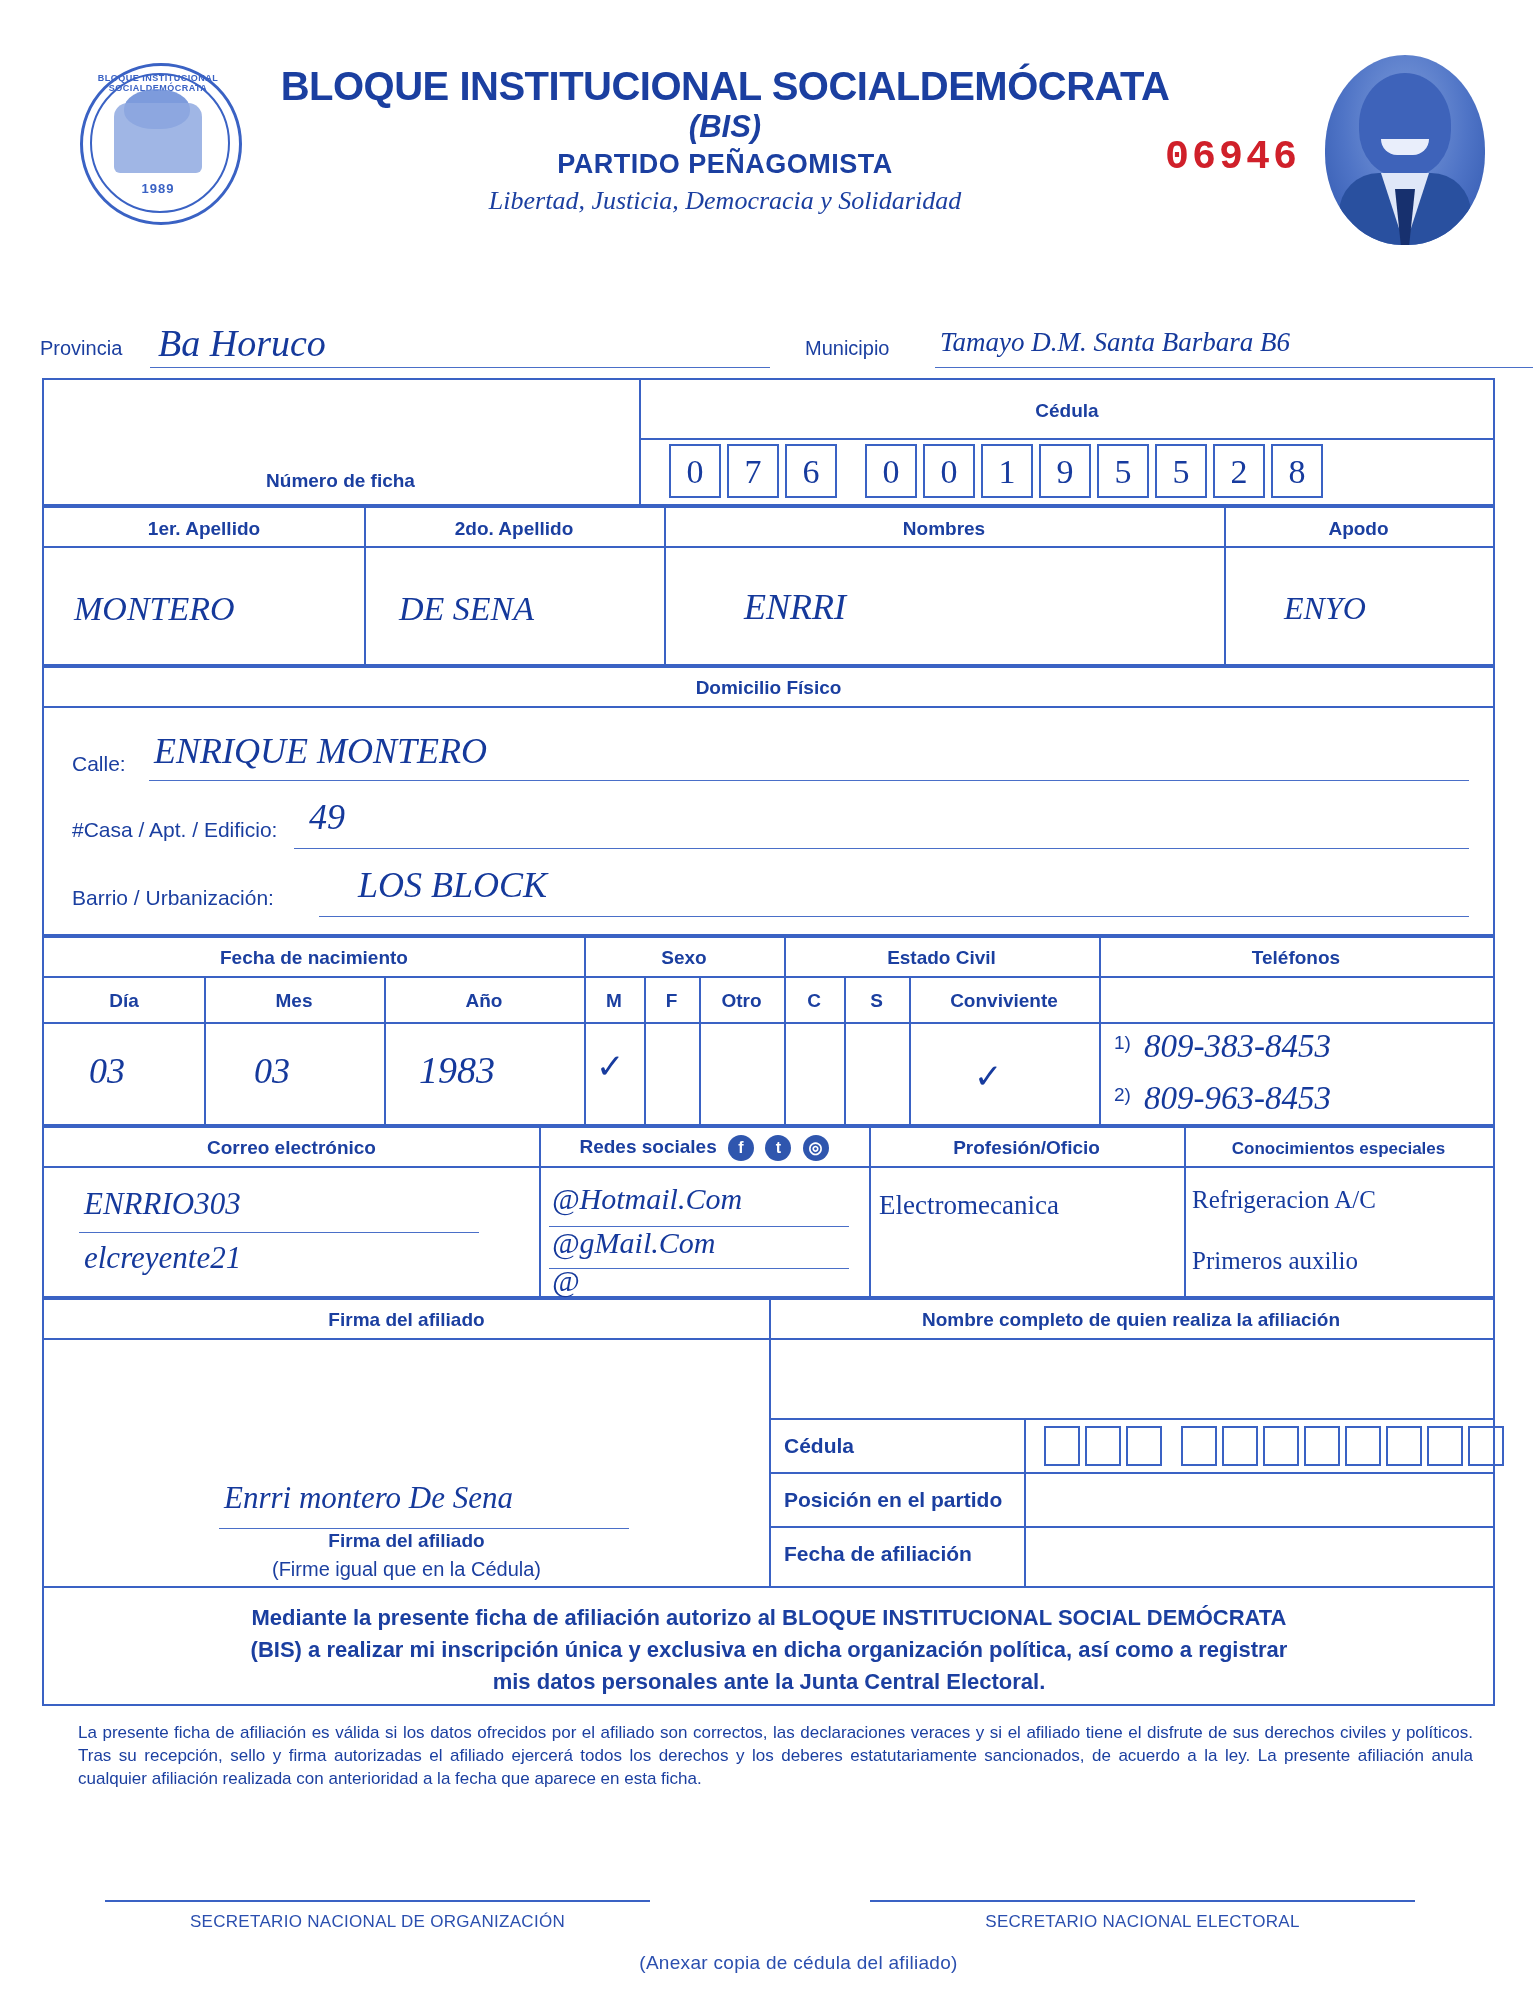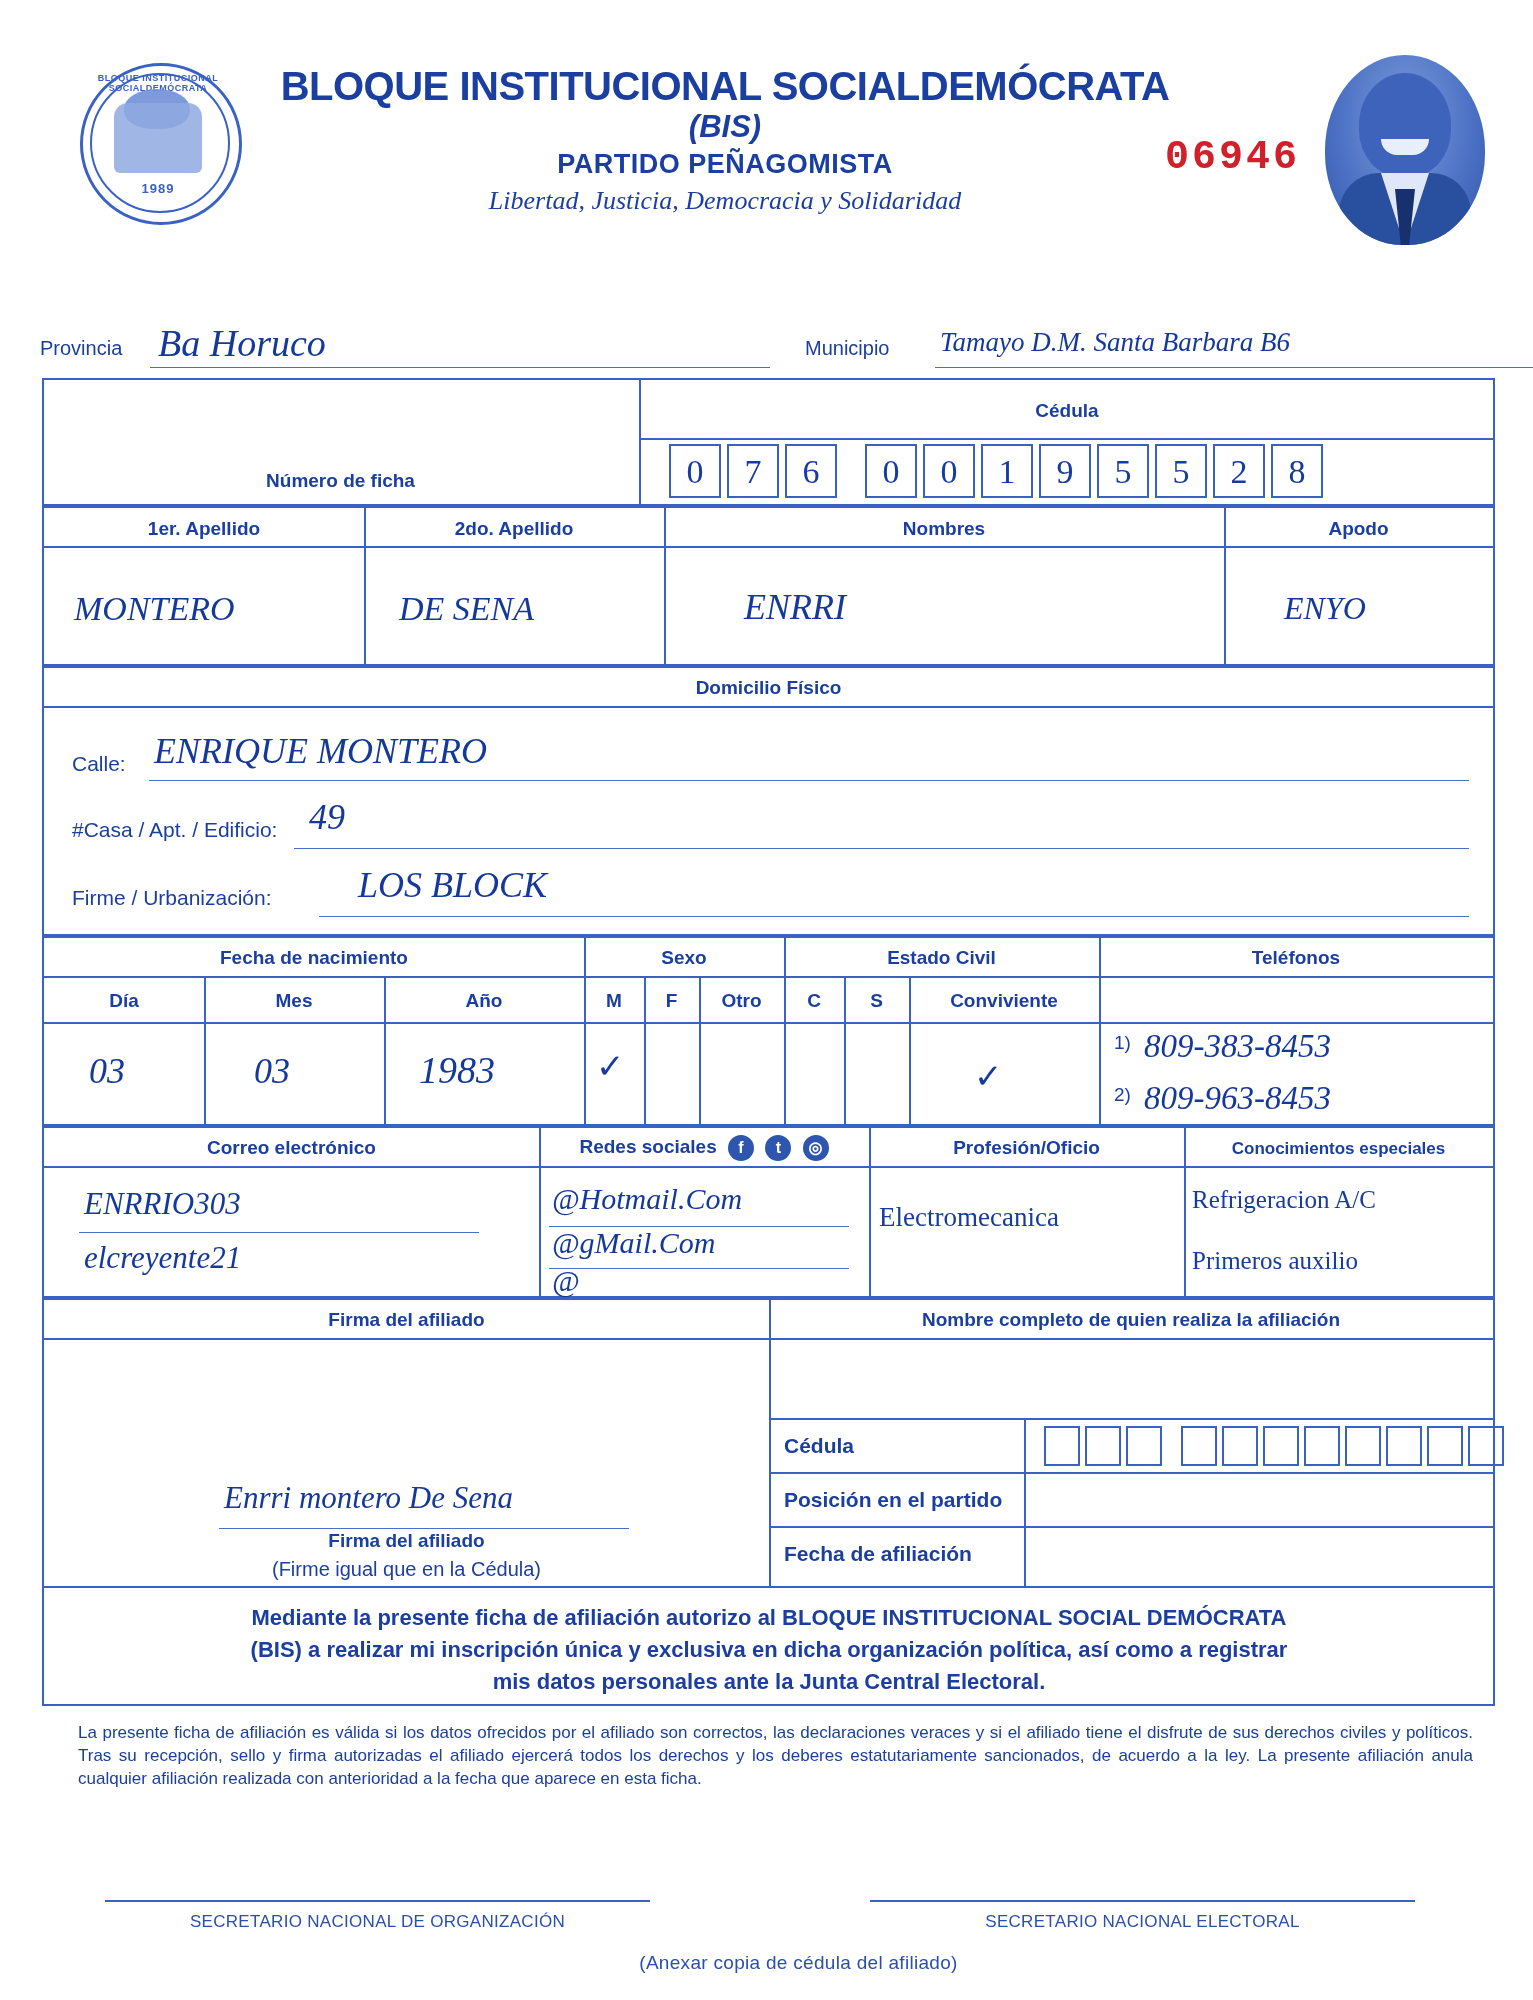--- a/index.html
+++ b/index.html
@@ -226,21 +226,21 @@
     <div class="cell-h" style="position:absolute;left:0;top:9px;width:1449px;">Domicilio Físico</div>
 
     <div class="label" style="position:absolute;left:28px;top:84px;font-size:21px;">Calle:</div>
     <div class="hw" style="position:absolute;left:110px;top:62px;font-size:36px;">ENRIQUE MONTERO</div>
     <div class="ul" style="left:105px;top:112px;width:1320px;"></div>
 
     <div class="label" style="position:absolute;left:28px;top:150px;font-size:21px;">#Casa / Apt. / Edificio:</div>
     <div class="hw" style="position:absolute;left:265px;top:128px;font-size:36px;">49</div>
     <div class="ul" style="left:250px;top:180px;width:1175px;"></div>
 
-    <div class="label" style="position:absolute;left:28px;top:218px;font-size:21px;">Firme / Urbanización:</div>
+    <div class="label" style="position:absolute;left:28px;top:218px;font-size:21px;">Barrio / Urbanización:</div>
     <div class="hw" style="position:absolute;left:290px;top:196px;font-size:36px;margin-left:24px;">LOS BLOCK</div>
     <div class="ul" style="left:275px;top:248px;width:1150px;"></div>
   </div>
 
   <div class="tbl" style="left:42px;top:936px;width:1453px;height:190px;">
     <div class="hline" style="left:0;top:38px;width:1449px;"></div>
     <div class="hline" style="left:0;top:84px;width:1449px;"></div>
     <div class="vline" style="left:540px;top:0;height:186px;"></div>
     <div class="vline" style="left:740px;top:0;height:186px;"></div>
     <div class="vline" style="left:1055px;top:0;height:186px;"></div>
@@ -298,21 +298,21 @@
     <div class="hw" style="position:absolute;left:40px;top:58px;font-size:31px;">ENRRIO303</div>
     <div class="ul" style="left:35px;top:104px;width:400px;"></div>
     <div class="hw" style="position:absolute;left:40px;top:112px;font-size:31px;">elcreyente21</div>
 
     <div class="hw" style="position:absolute;left:508px;top:54px;font-size:30px;">@Hotmail.Com</div>
     <div class="ul" style="left:505px;top:98px;width:300px;"></div>
     <div class="hw" style="position:absolute;left:508px;top:98px;font-size:30px;">@gMail.Com</div>
     <div class="ul" style="left:505px;top:140px;width:300px;"></div>
     <div class="hw" style="position:absolute;left:508px;top:136px;font-size:30px;">@</div>
 
-    <div class="hand" style="position:absolute;left:835px;top:62px;font-size:27px;margin-top:12px;">Electromecanica</div>
+    <div class="hand" style="position:absolute;left:835px;top:62px;font-size:27px;">Electromecanica</div>
 
     <div class="hand" style="position:absolute;left:1148px;top:58px;font-size:25px;">Refrigeracion A/C</div>
     <div class="hand" style="position:absolute;left:1148px;top:100px;font-size:25px;margin-top:19px;">Primeros auxilio</div>
   </div>
 
   <div class="tbl" style="left:42px;top:1298px;width:1453px;height:290px;">
     <div class="hline" style="left:0;top:38px;width:1449px;"></div>
     <div class="vline" style="left:725px;top:0;height:286px;"></div>
 
     <div class="cell-h" style="position:absolute;left:0;top:9px;width:725px;">Firma del afiliado</div>

